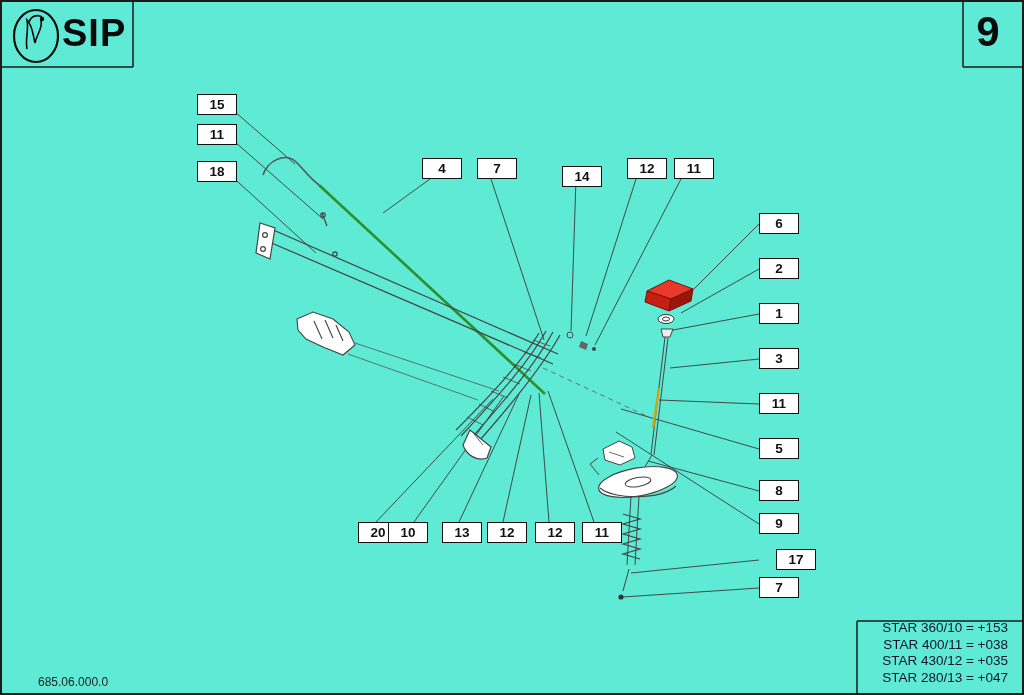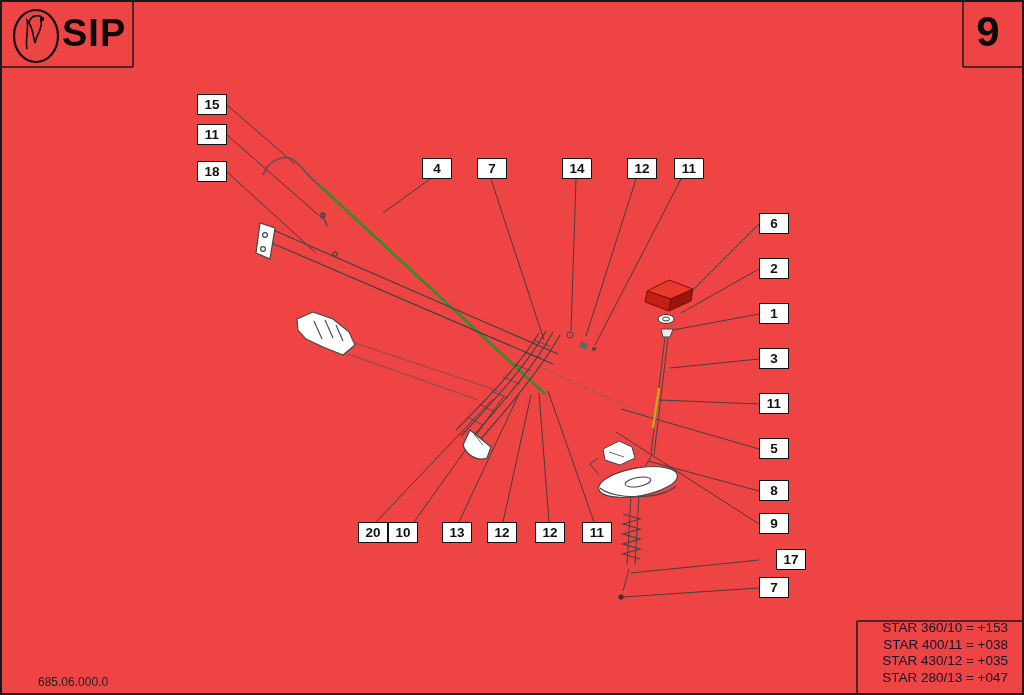--- a/index.html
+++ b/index.html
@@ -1,31 +1,31 @@
 <!DOCTYPE html>
 <html><head>
 <meta charset="utf-8">
 <style>
   html,body{margin:0;padding:0;background:#9a9a9a;}
   .page{
-    position:relative;width:1024px;height:695px;background:#ef4444;
+    position:relative;width:1024px;height:695px;background:#5eead4;
     border:2px solid #1a1a1a;box-sizing:border-box;overflow:hidden;
     font-family:"Liberation Sans",sans-serif;color:#111;
   }
   .diagram-svg{position:absolute;left:0;top:0;width:1024px;height:695px;}
   .brand{
     position:absolute;left:60px;top:10px;font-size:38px;font-weight:800;
     letter-spacing:1px;color:#0a0a0a;
   }
   .page-num{
     position:absolute;right:10px;top:6px;width:48px;text-align:center;
     font-size:42px;font-weight:700;color:#0a0a0a;
   }
   .callout{
-    position:absolute;width:30px;height:21px;border:1.5px solid #111;
+    position:absolute;width:40px;height:21px;border:1.5px solid #111;
     background:#fff;display:flex;align-items:center;justify-content:center;
     font-size:13.5px;font-weight:700;color:#111;box-sizing:border-box;z-index:3;
   }
   .doc-code{position:absolute;left:8px;bottom:4px;font-size:12px;color:#222;margin-left:28px;}
   .star-block{
     position:absolute;right:14px;bottom:7px;text-align:right;
     font-weight:400;font-size:13.5px;color:#13132c;line-height:16.5px;z-index:3;
   }
 </style>
 </head>
@@ -158,21 +158,21 @@
   </svg>
 
   <div class="brand">SIP</div>
   <div class="page-num">9</div>
 
   <div class="callout" style="left:195px;top:92px">15</div>
   <div class="callout" style="left:195px;top:122px">11</div>
   <div class="callout" style="left:195px;top:159px">18</div>
   <div class="callout" style="left:420px;top:156px">4</div>
   <div class="callout" style="left:475px;top:156px">7</div>
-  <div class="callout" style="left:560px;top:156px">14</div>
+  <div class="callout" style="left:560px;top:164px">14</div>
   <div class="callout" style="left:625px;top:156px">12</div>
   <div class="callout" style="left:672px;top:156px">11</div>
   <div class="callout" style="left:757px;top:211px">6</div>
   <div class="callout" style="left:757px;top:256px">2</div>
   <div class="callout" style="left:757px;top:301px">1</div>
   <div class="callout" style="left:757px;top:346px">3</div>
   <div class="callout" style="left:757px;top:391px">11</div>
   <div class="callout" style="left:757px;top:436px">5</div>
   <div class="callout" style="left:757px;top:478px">8</div>
   <div class="callout" style="left:757px;top:511px">9</div>

